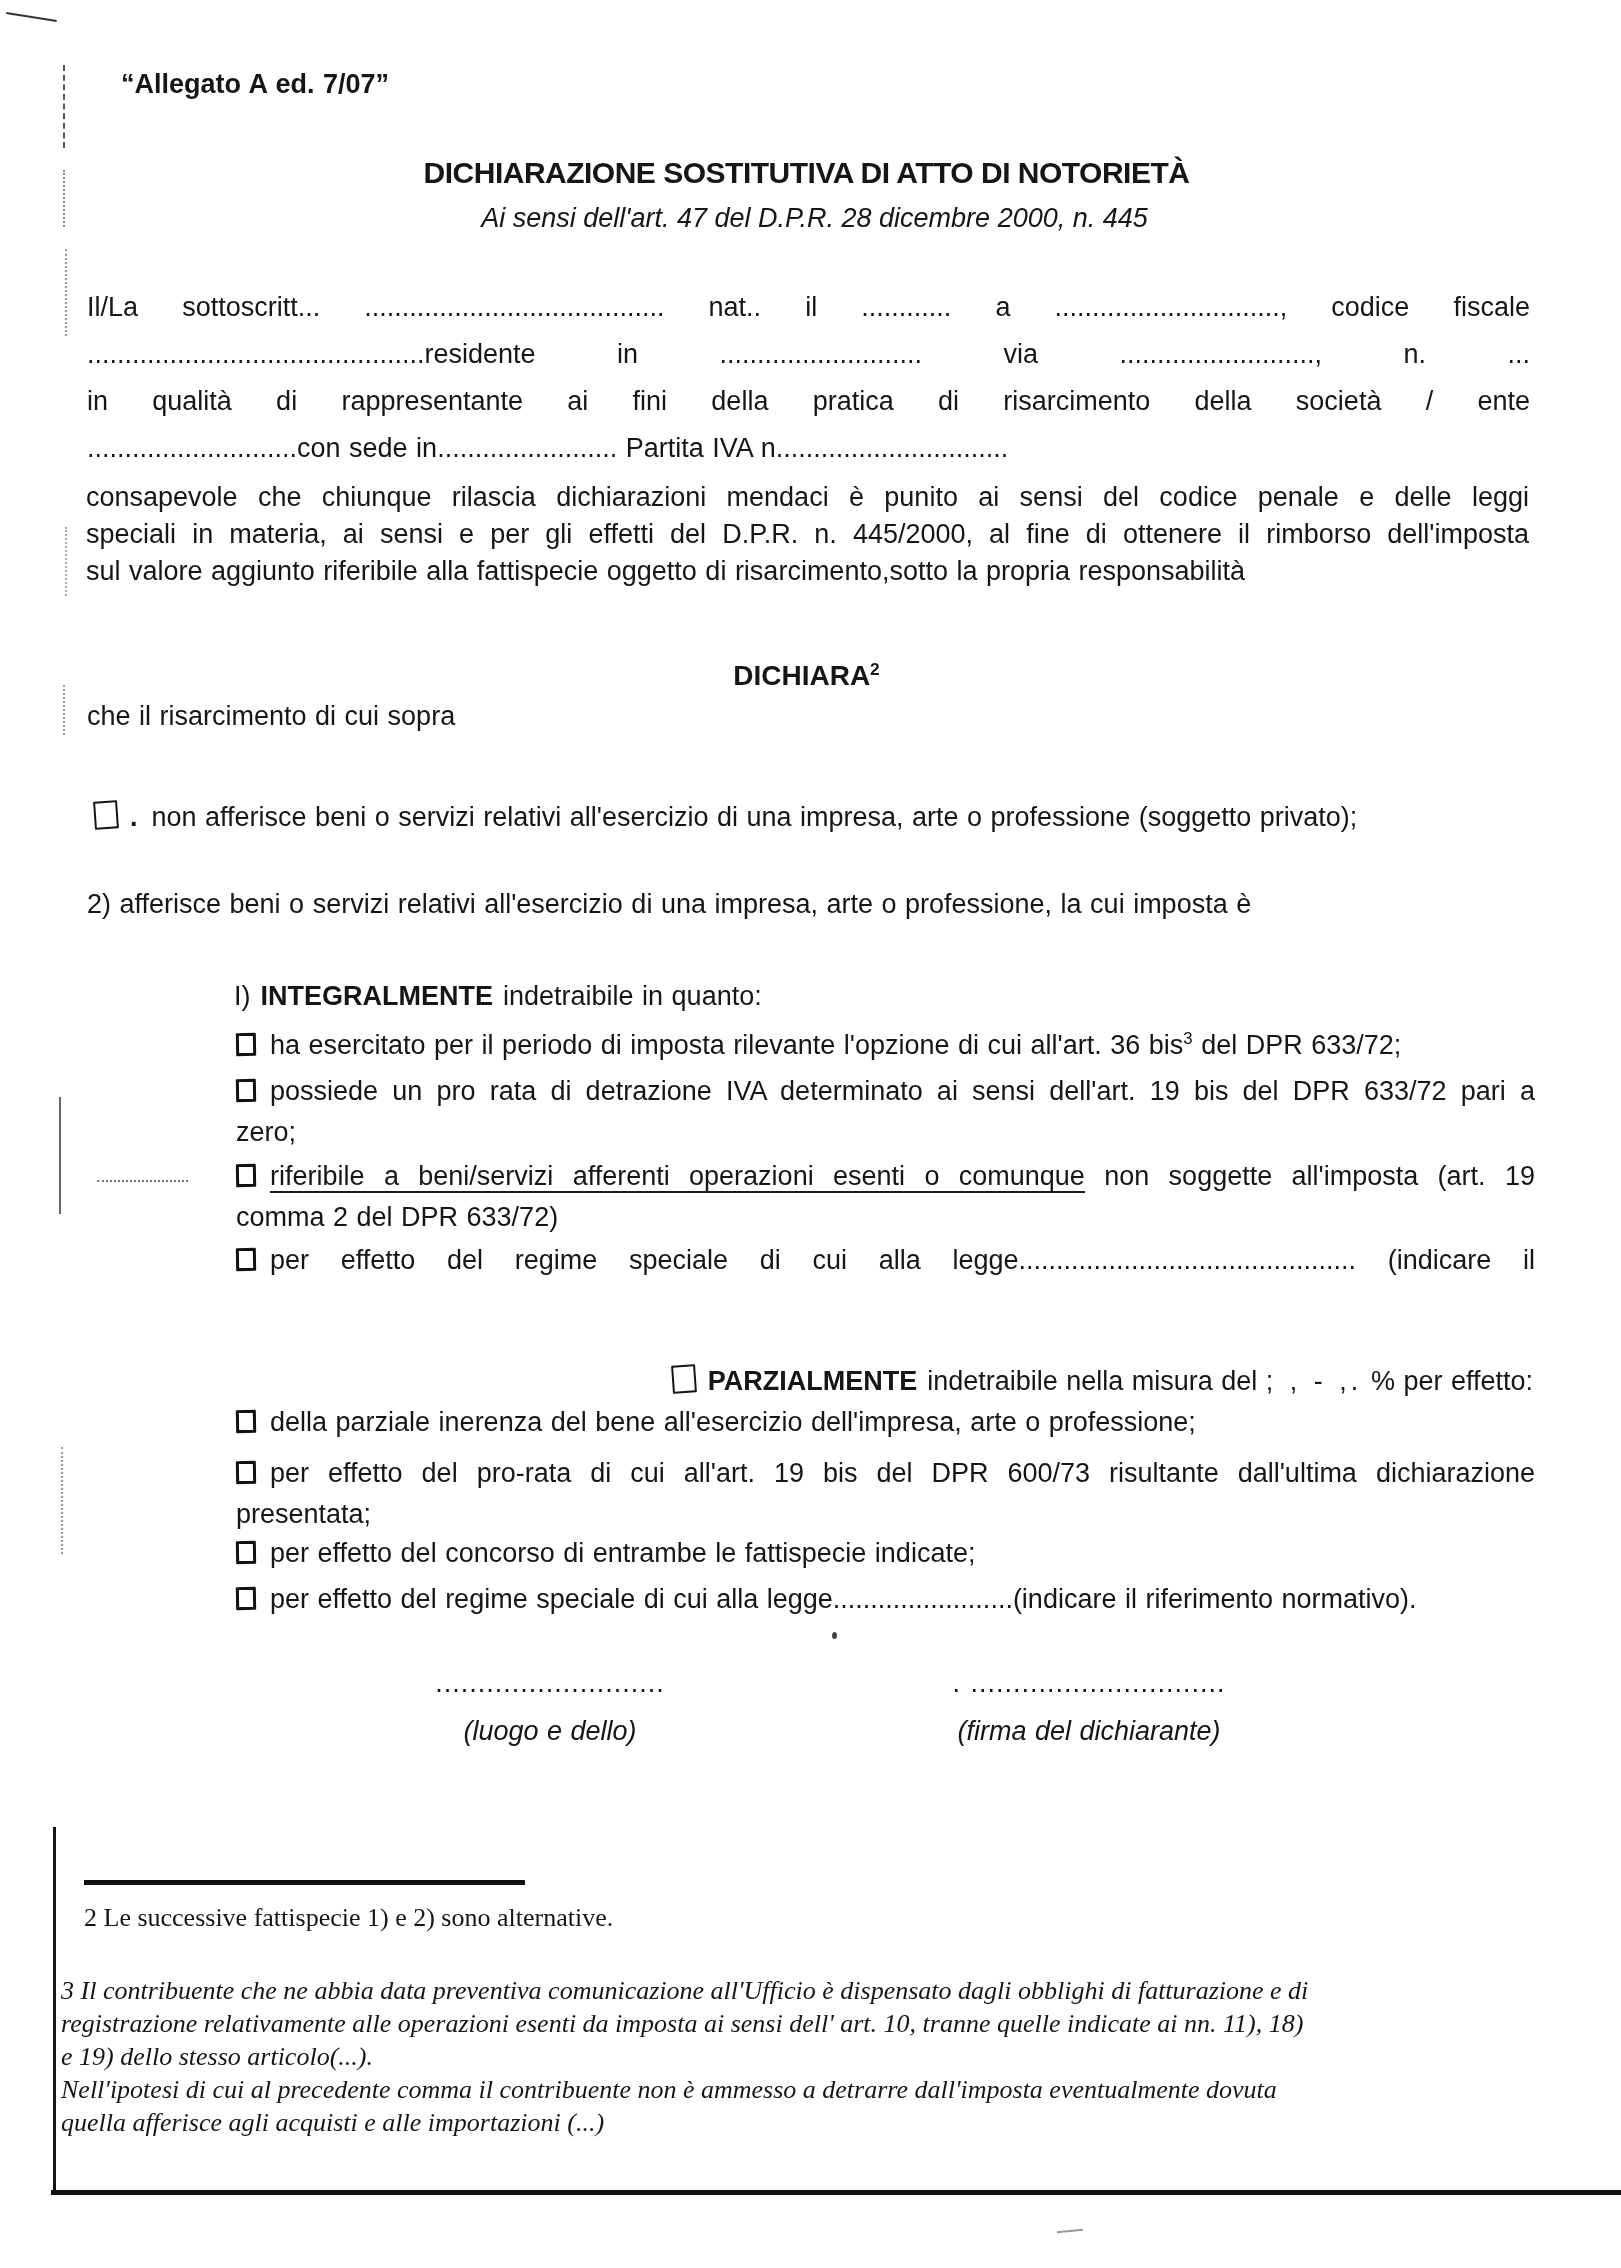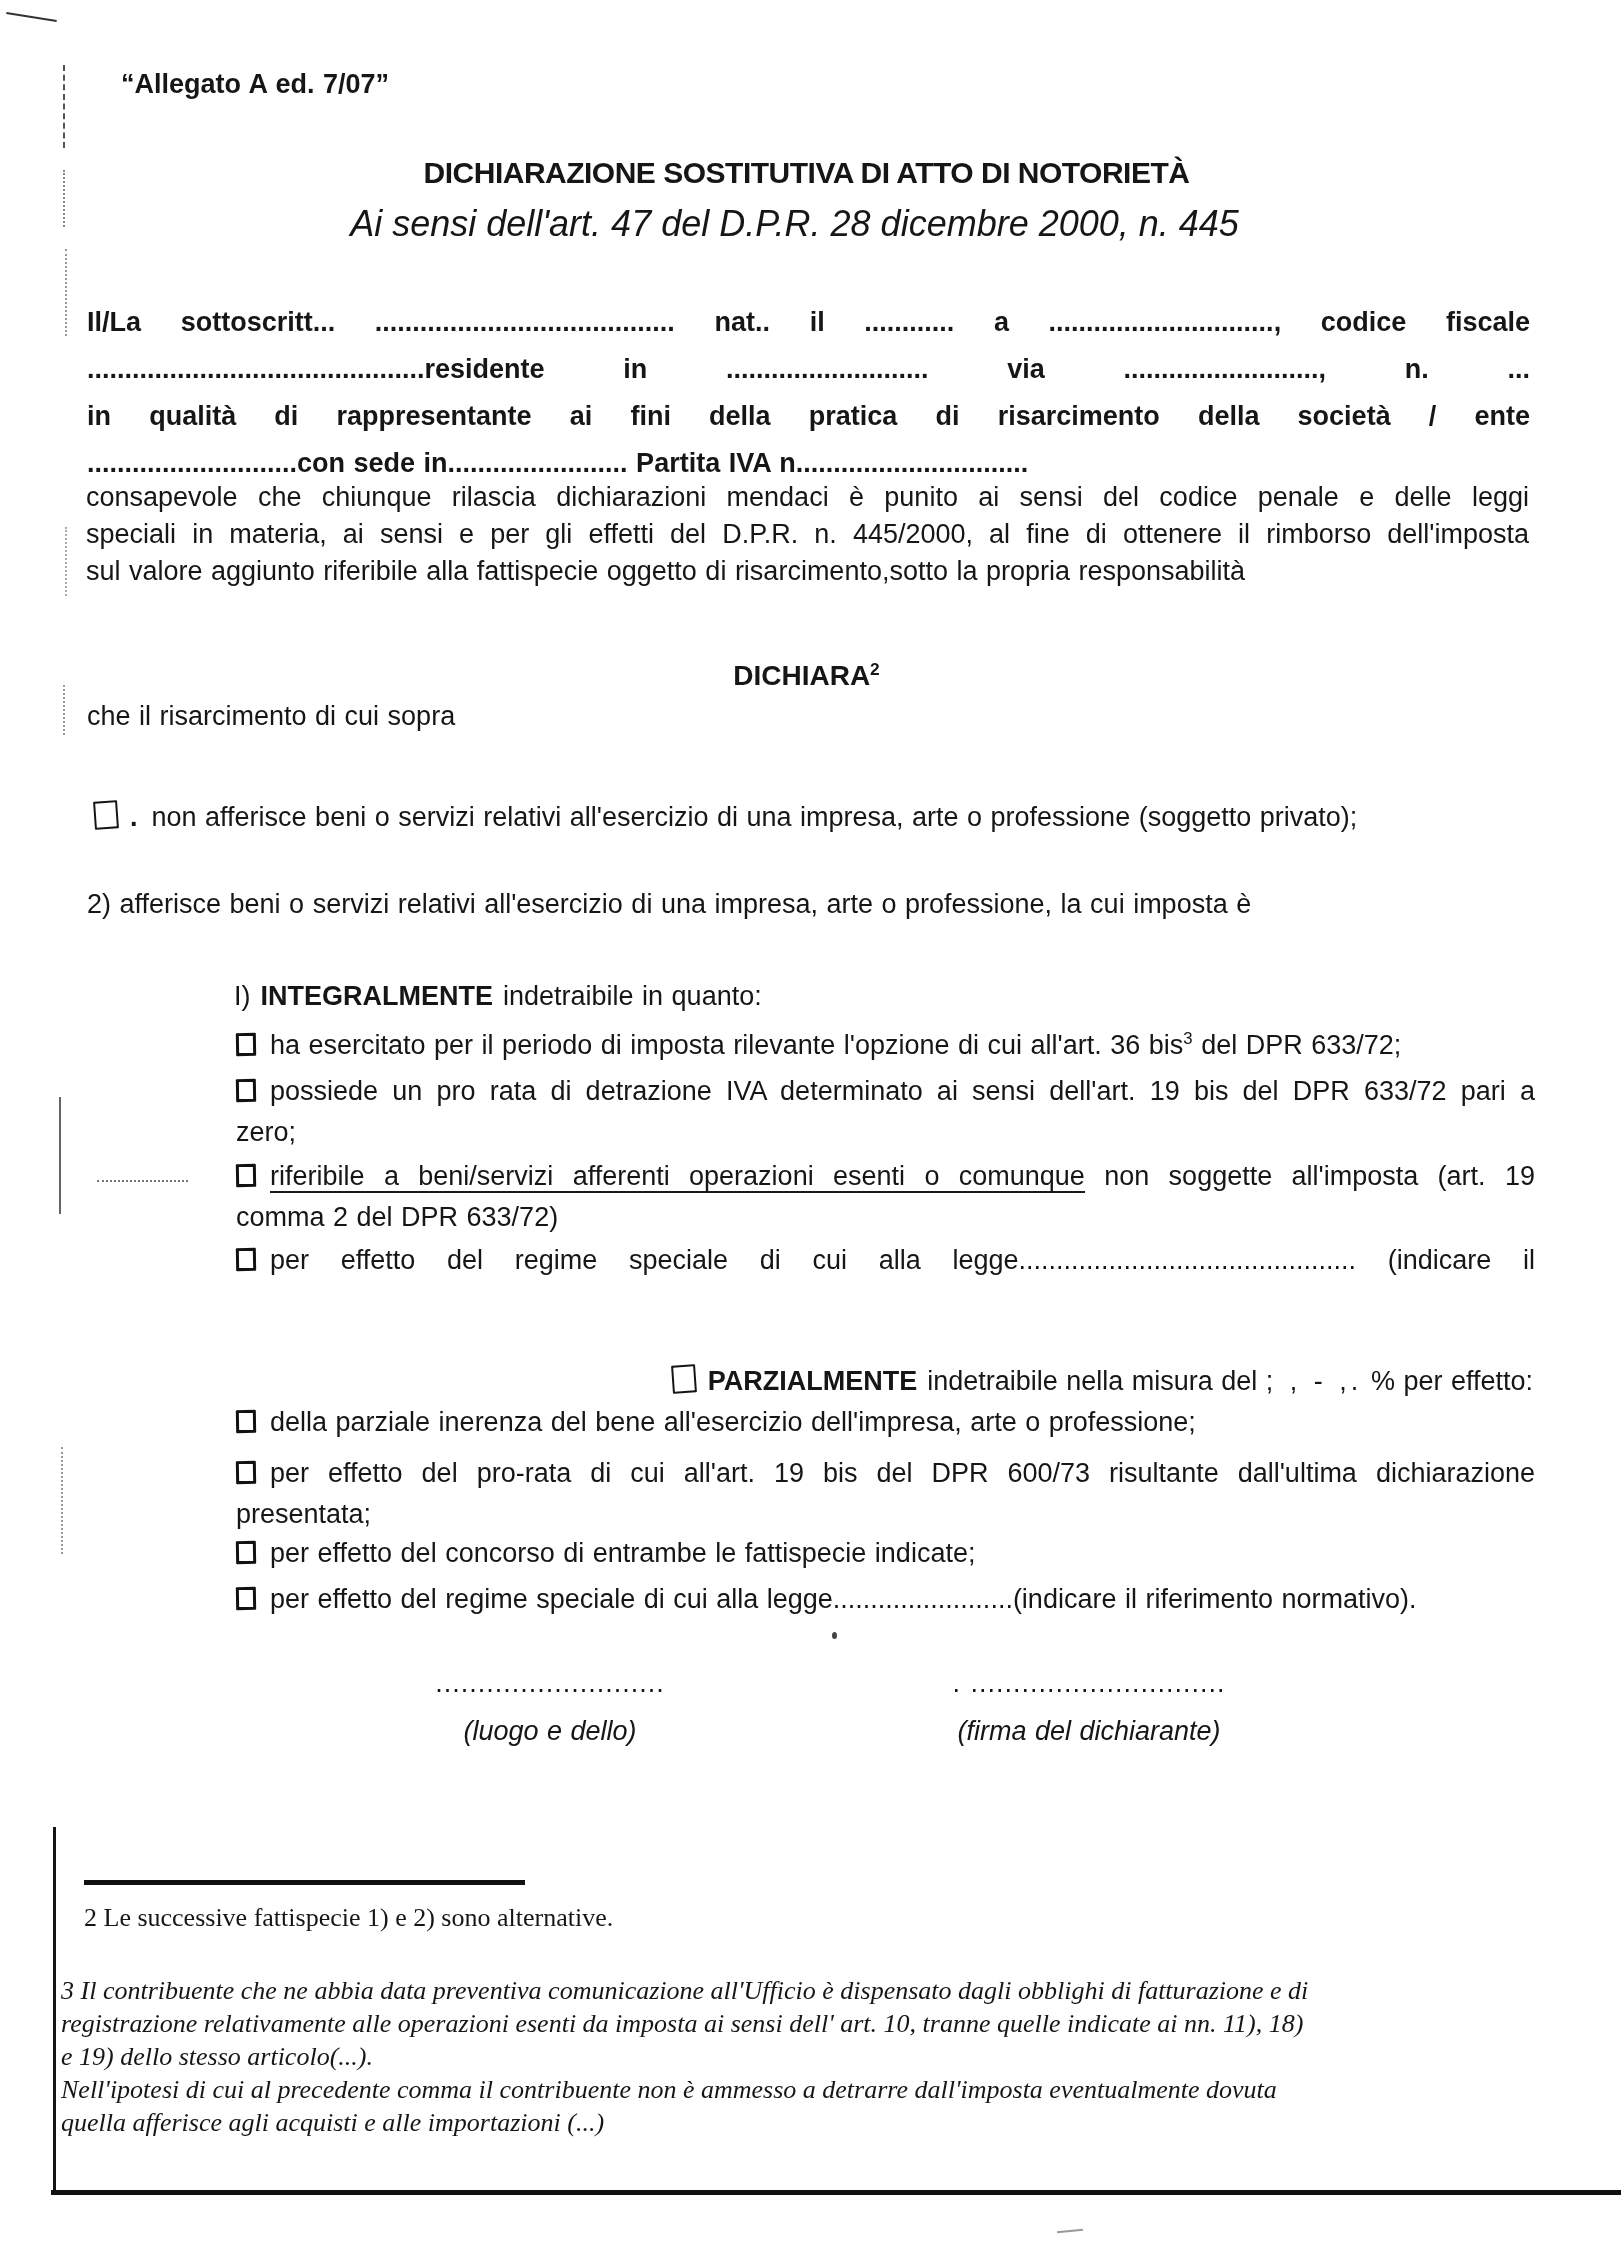--- a/index.html
+++ b/index.html
@@ -48,23 +48,23 @@
   <div class="art vseg" style="left:61px;top:1447px;height:107px;border-left-style:dotted;border-color:#999;"></div>
   <div class="art vsolid" style="left:53px;top:1827px;height:368px;width:3px;"></div>
   <div class="art" style="left:97px;top:1180px;width:91px;border-top:2px dotted #777;"></div>
   <div class="art" style="left:832px;top:1632px;width:5px;height:7px;background:#444;border-radius:50%;"></div>
   <div class="art" style="left:1057px;top:2230px;width:26px;height:2px;background:#999;transform:rotate(-6deg);"></div>
 
   <div class="abs body-t b" style="left:121px;top:69px;">“Allegato A ed. 7/07”</div>
 
   <div class="abs b center" style="left:84px;top:156px;width:1445px;font-size:30px;letter-spacing:-0.5px;">DICHIARAZIONE SOSTITUTIVA DI ATTO DI NOTORIETÀ</div>
 
-  <div class="abs i center" style="left:72px;top:203px;width:1445px;font-size:36px;">Ai sensi dell'art. 47 del D.P.R. 28 dicembre 2000, n. 445</div>
+  <div class="abs i center" style="left:92px;top:203px;width:1445px;font-size:27px;">Ai sensi dell'art. 47 del D.P.R. 28 dicembre 2000, n. 445</div>
 
-  <div class="abs body-t" style="left:87px;top:299px;width:1443px;line-height:47px;font-weight:bold;">
+  <div class="abs body-t" style="left:87px;top:284px;width:1443px;line-height:47px;">
     <div class="jfull">Il/La sottoscritt... ........................................ nat.. il ............ a .............................., codice fiscale</div>
     <div class="jfull">.............................................residente in ........................... via .........................., n. ...</div>
     <div class="jfull">in qualità di rappresentante ai fini della pratica di risarcimento della società / ente</div>
     <div>............................con sede in........................ Partita IVA n...............................</div>
   </div>
 
   <div class="abs body-t" style="left:86px;top:479px;width:1443px;line-height:37px;">
     <div class="jfull">consapevole che chiunque rilascia dichiarazioni mendaci è punito ai sensi del codice penale e delle leggi</div>
     <div class="jfull">speciali in materia, ai sensi e per gli effetti del D.P.R. n. 445/2000, al fine di ottenere il rimborso dell'imposta</div>
     <div>sul valore aggiunto riferibile alla fattispecie oggetto di risarcimento,sotto la propria responsabilità</div>

